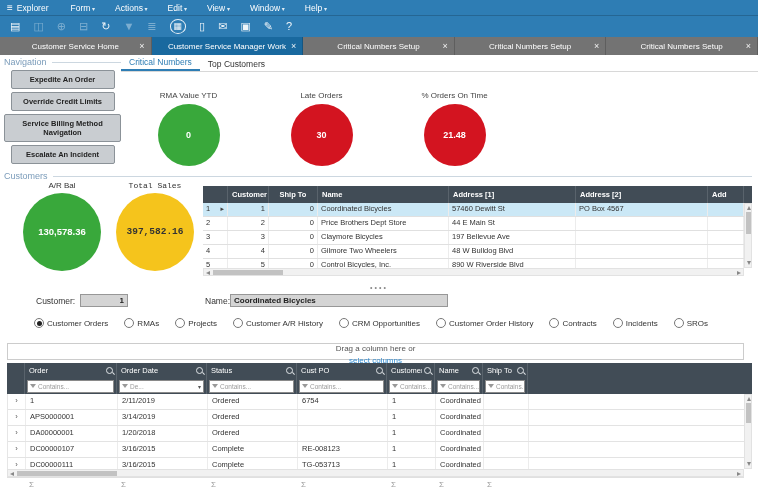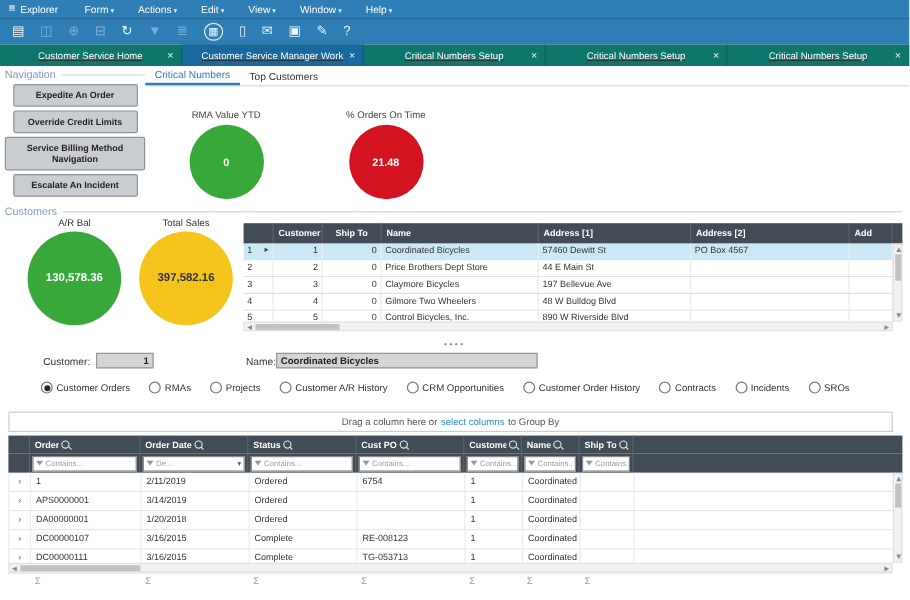--- a/index.html
+++ b/index.html
@@ -10,21 +10,21 @@
            font-size:8.5px;padding-left:5px;box-sizing:border-box;}
   .explorer{display:flex;align-items:center;gap:4px;padding:0 12px 0 2px;}
   .hamburger{font-size:10px;line-height:1;}
   .menu-item{padding:0 10px;white-space:nowrap;}
   .menu-item::after{content:" ▾";font-size:6px;opacity:.85;}
   .toolbar{height:22px;background:#2e7db4;border-top:1px solid rgba(0,0,0,.18);
            display:flex;align-items:center;gap:13px;padding-left:10px;box-sizing:border-box;}
   .tbicon{color:rgba(255,255,255,.92);font-size:11px;line-height:1;}
   .tbicon.dim{opacity:.4;}
   .tbicon.ringed{border:1px solid rgba(255,255,255,.9);border-radius:50%;padding:2px 3px;font-size:9px;}
-  .tabbar{height:18px;display:flex;background:#0f766e;text-decoration:underline;}
+  .tabbar{height:18px;display:flex;background:#737373;}
   .tab{position:relative;flex:1;display:flex;align-items:center;justify-content:center;
        color:#fff;font-size:8px;border-right:1px solid rgba(0,0,0,.18);overflow:hidden;}
   .tab.active{background:#19699f;}
   .tlabel{white-space:nowrap;overflow:hidden;max-width:118px;}
   .tclose{position:absolute;right:6px;font-size:9px;opacity:.9;}
   
   .content{position:absolute;top:55px;left:0;right:0;bottom:0;background:#fff;}
   .grplabel{display:flex;align-items:center;color:#7b9cba;font-size:9px;white-space:nowrap;}
   .grplabel::after{content:"";flex:1;border-top:1px solid #ccd7e0;margin-left:5px;}
   
@@ -82,26 +82,26 @@
           padding:0 3px;box-sizing:border-box;}
   
   .ddgrp{position:absolute;left:4px;top:256px;width:748px;}
   .radios{display:flex;gap:16px;margin:7px 0 0 30px;align-items:center;}
   .radio{display:flex;align-items:center;gap:3px;font-size:8px;color:#333;white-space:nowrap;}
   .rc{width:8px;height:8px;border:1px solid #777;border-radius:50%;background:#fff;position:relative;flex:none;}
   .rc.on::after{content:"";position:absolute;left:1.5px;top:1.5px;right:1.5px;bottom:1.5px;
                 background:#222;border-radius:50%;}
   
   .gby{position:absolute;left:7px;top:288px;width:737px;height:17px;border:1px solid #ccc;background:#fff;
-       display:flex;align-items:center;justify-content:center;font-size:8px;color:#555;gap:3px;box-sizing:border-box;}
+       display:flex;align-items:center;justify-content:space-between;font-size:8px;color:#555;gap:3px;box-sizing:border-box;flex-direction:column;}
   .gbylink{color:#2f8ad0;}
   
   .ogrid{position:absolute;left:7px;top:308px;width:745px;height:127px;font-size:7.5px;}
   .og-head{display:flex;height:15px;background:#414c56;}
-  .ogh{display:flex;align-items:center;color:#fff;font-weight:bold;
+  .ogh{display:flex;align-items:center;justify-content:space-between;color:#fff;font-weight:normal;
        padding:0 3px 0 4px;border-right:1px solid #59636c;box-sizing:border-box;overflow:hidden;white-space:nowrap;}
   .mag{width:5px;height:5px;border:1px solid #dfe3e6;border-radius:50%;position:relative;flex:none;margin-left:2px;}
   .mag::after{content:"";position:absolute;width:3px;height:1px;background:#dfe3e6;right:-2.5px;bottom:-1px;
               transform:rotate(45deg);}
   .og-filter{display:flex;height:16px;background:#414c56;}
   .ogf{display:flex;align-items:center;border-right:1px solid #59636c;box-sizing:border-box;padding:0 1px;}
   .fbox{flex:1;height:11px;background:#fff;border:1px solid #8a8a8a;display:flex;align-items:center;
         gap:2px;padding:0 2px;margin:0 1px;overflow:hidden;}
   .fun{width:0;height:0;border-left:3px solid transparent;border-right:3px solid transparent;
        border-top:4px solid #999;flex:none;}
@@ -188,32 +188,36 @@
       <span class="subtab active">Critical Numbers</span>
       <span class="subtab">Top Customers</span>
     </div>
 
     <div class="cnrow" id="cnrow">
         <div class="cn">
           <div class="cnlbl">RMA Value YTD</div>
           <div class="circ" style="background:#39a83b">0</div>
         </div>
         <div class="cn">
+          <div class="cnlbl">Late Orders</div>
+          <div class="circ" style="background:#d31420">30</div>
+        </div>
+        <div class="cn">
           <div class="cnlbl">% Orders On Time</div>
           <div class="circ" style="background:#d31420">21.48</div>
         </div>
       </div>
 
     <div class="custgrp">
       <div class="grplabel">Customers</div>
       <div class="gauge" style="left:12px;">
         <div class="glbl">A/R Bal</div>
         <div class="gcirc" style="background: rgb(57, 168, 59);">130,578.36</div>
       </div>
-      <div class="gauge" style="left:105px;">
+      <div class="gauge" style="left:105px;font-family:Liberation Mono, monospace;">
         <div class="glbl">Total Sales</div>
         <div class="gcirc darktext" style="background: rgb(245, 196, 28);">397,582.16</div>
       </div>
     </div>
 
     <div class="cgrid">
       <div class="cg-head" id="cg-head">
           <div class="cgh c0" style="width:25px"></div>
           <div class="cgh c1" style="width:41px">Customer</div>
           <div class="cgh c2" style="width:49px">Ship To</div>

